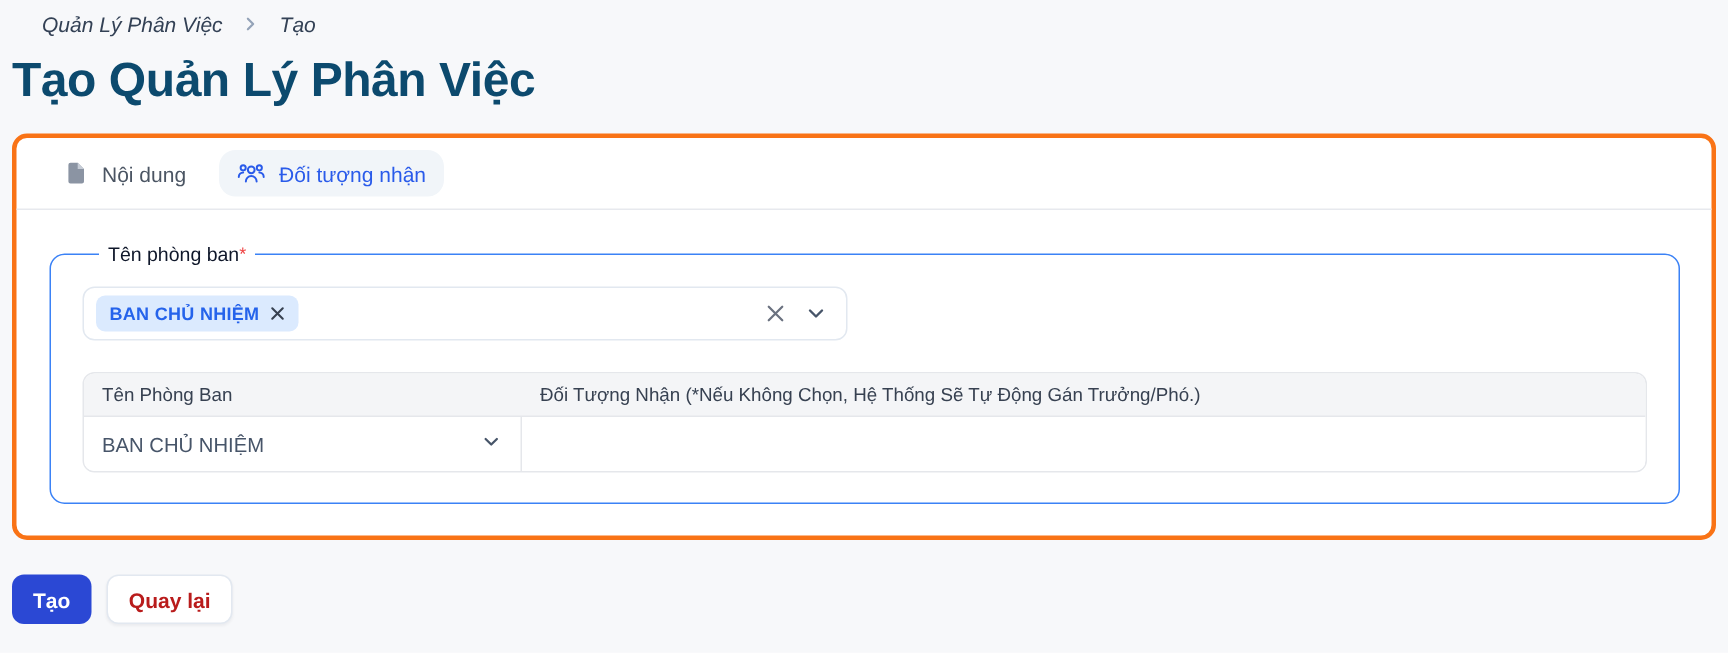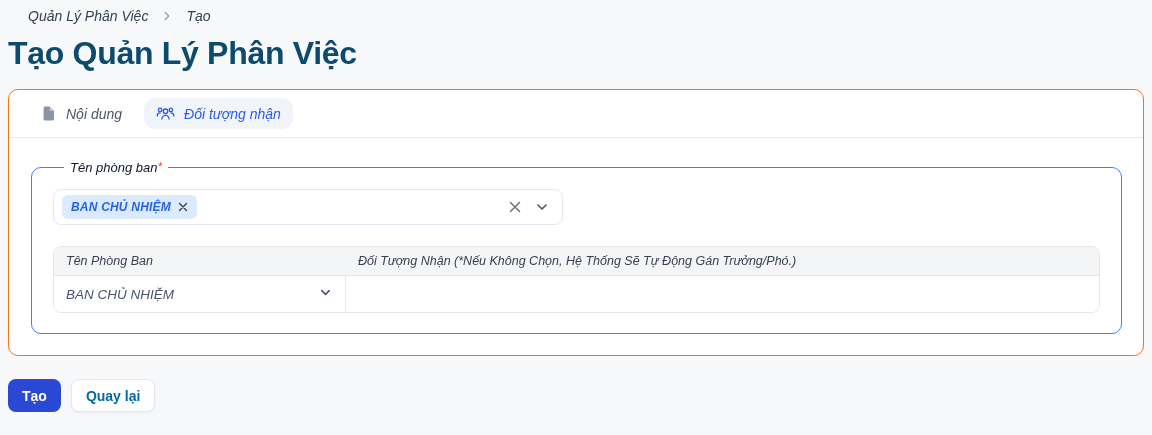--- a/index.html
+++ b/index.html
@@ -24,23 +24,22 @@
     margin: 11px 0 0 8px;
     font-size: 32px; font-weight: 700;
     letter-spacing: -0.3px;
     color: #0c4a6e;
   }
 
   
   .card {
     margin: 17px 8px 0 8px;
     background: #ffffff;
-    border: 1px solid #f97316;
+    border: 3px solid #f97316;
     border-radius: 10px;
-    font-style: italic;
   }
   .tabs-row {
     display: flex; align-items: center; gap: 10px;
     padding: 8px 20px;
     border-bottom: 1px solid #e7e9ee;
   }
   .tab {
     display: flex; align-items: center; gap: 9px;
     padding: 7px 12px;
     border-radius: 8px;
@@ -130,21 +129,21 @@
     display: inline-flex; align-items: center; justify-content: center;
     padding: 0 14px;
     border-radius: 8px;
     font-size: 14px; font-weight: 600;
     font-family: "Liberation Sans", sans-serif;
     cursor: pointer;
     border: none;
   }
   .btn-primary { background: #2b48d4; color: #ffffff; }
   .btn-secondary {
-    background: #ffffff; color: #0369a1;
+    background: #ffffff; color: #b91c1c;
     border: 1px solid #e2e8f0;
     box-shadow: 0 1px 2px rgba(16,24,40,0.05);
   }
 </style>
 </head>
 <body>
 
 <div class="breadcrumb">
   <span class="crumb">Quản Lý Phân Việc</span>
   <span class="sep">

